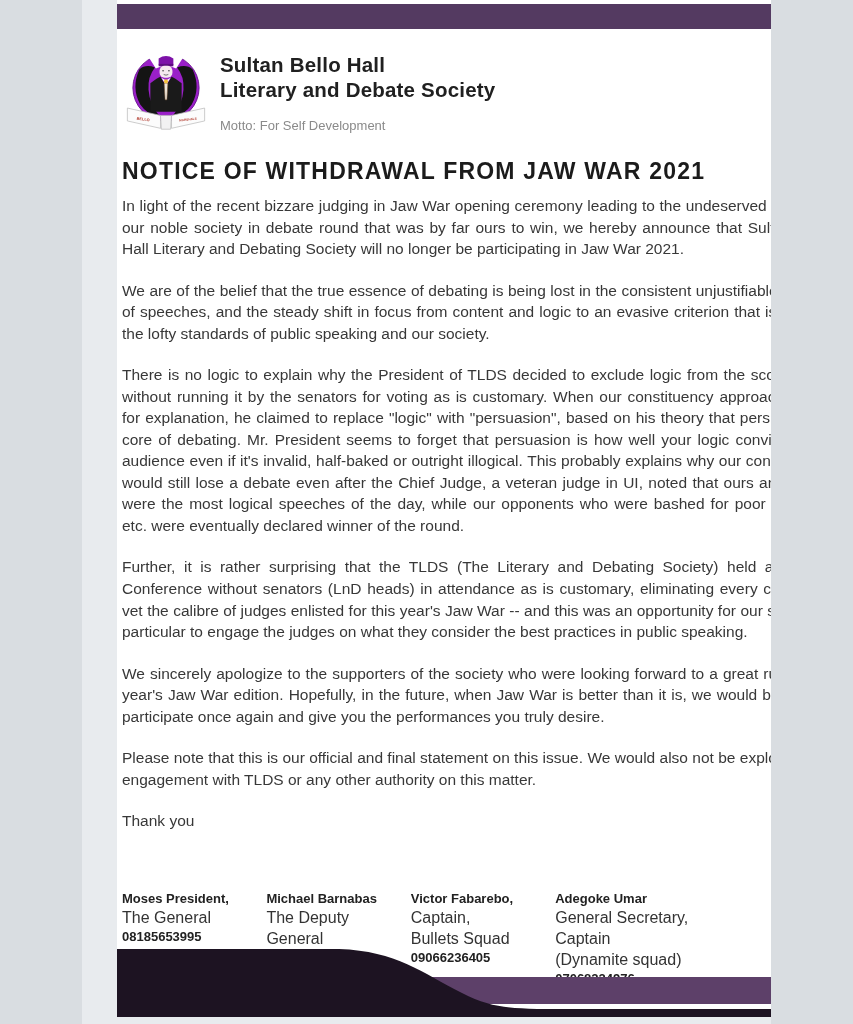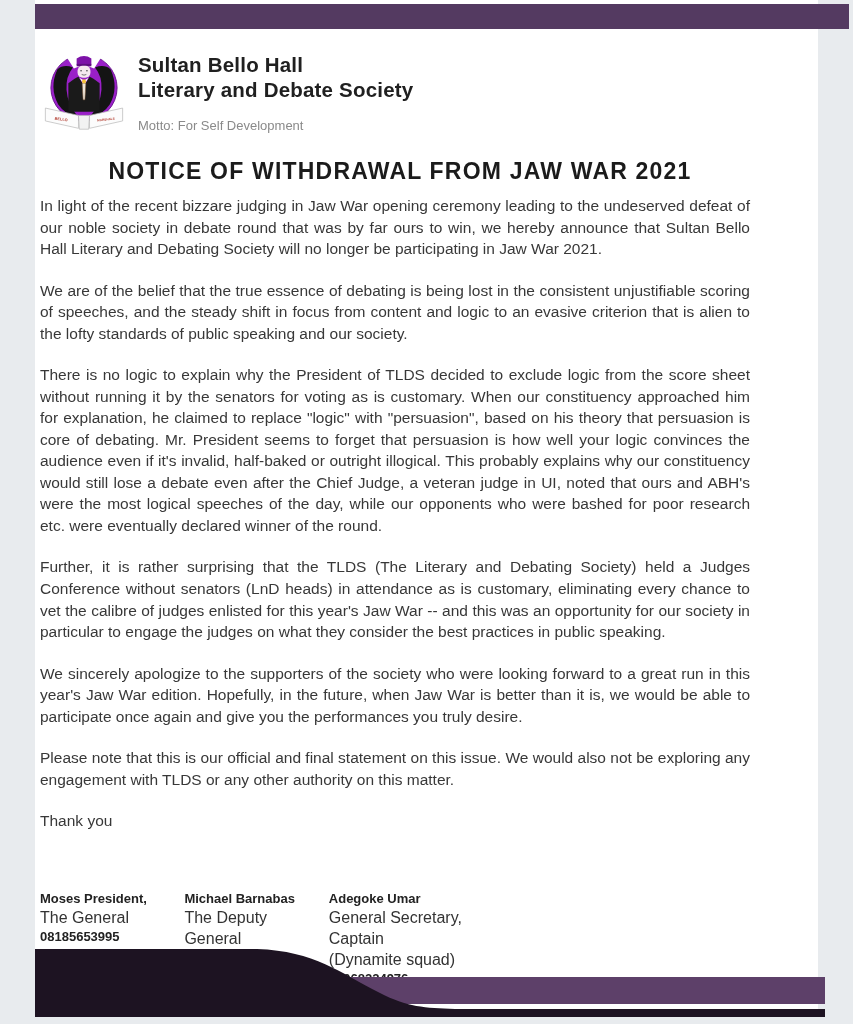--- a/index.html
+++ b/index.html
@@ -9,21 +9,21 @@
     --logo-purple:#9a20c8;
     --page-bg:#e8ebee;
     --body-ink:#383838;
     --muted:#8a8a8a;
     --banner-red:#b23b2e;
   }
   *{margin:0;padding:0;box-sizing:border-box;}
   html,body{background:#d9dde1;}
   body{font-family:"Liberation Sans", sans-serif;}
   .stage{
-    position:relative;width:853px;height:1024px;margin:0 auto;
+    position:relative;width:689px;height:1024px;margin:0 auto;
     background:var(--page-bg,#e8ebee);overflow:hidden;
   }
   .paper{
     position:absolute;left:35px;top:0;width:783px;height:1016px;
     background:#ffffff;z-index:1;
   }
   .topbar{
     position:absolute;left:35px;top:4px;width:814px;height:25px;
     background:var(--accent-purple,#543a61);z-index:2;
   }
@@ -34,21 +34,21 @@
   .content{position:relative;z-index:3;}
   .header{
     position:absolute;left:38px;top:44px;display:flex;align-items:flex-start;
   }
   .logo{width:92px;height:95px;flex:0 0 auto;}
   .org{margin-left:8px;padding-top:8px;}
   .org-name{font-size:20.5px;font-weight:700;color:#202020;line-height:1.22;letter-spacing:.2px;}
   .org-motto{font-size:13px;font-weight:400;color:var(--muted,#8a8a8a);line-height:1.3;margin-top:16px;}
   .title{
     position:absolute;left:40px;top:158px;width:720px;
-    font-size:23px;font-weight:800;color:#1b1b1b;letter-spacing:1.2px;text-align:center;
+    font-size:23px;font-weight:800;color:#1b1b1b;letter-spacing:1.2px;
   }
   .bodytext{
     position:absolute;left:40px;top:195px;width:710px;
     font-size:15.5px;line-height:1.39;color:var(--body-ink,#383838);
   }
   .bodytext p{
     text-align:justify;margin-bottom:20px;
     hyphens:auto;-webkit-hyphens:auto;
   }
   .thankyou{margin-top:4px;font-size:15.5px;color:var(--body-ink,#383838);}
@@ -149,20 +149,27 @@
         <div class="sig-phone">08185653995</div>
       </div>
       <div class="sig-col">
         <div class="sig-name">Michael Barnabas</div>
         <div class="sig-line">The Deputy General</div>
         <div class="sig-line"></div>
         <div class="sig-line"></div>
         <div class="sig-phone">08151872799</div>
       </div>
       <div class="sig-col">
+        <div class="sig-name">Victor Fabarebo,</div>
+        <div class="sig-line">Captain,</div>
+        <div class="sig-line">Bullets Squad</div>
+        <div class="sig-line"></div>
+        <div class="sig-phone">09066236405</div>
+      </div>
+      <div class="sig-col">
         <div class="sig-name">Adegoke Umar</div>
         <div class="sig-line">General Secretary,</div>
         <div class="sig-line">Captain</div>
         <div class="sig-line">(Dynamite squad)</div>
         <div class="sig-phone">07068224976</div>
       </div>
     </div>
 
   </div>
 

